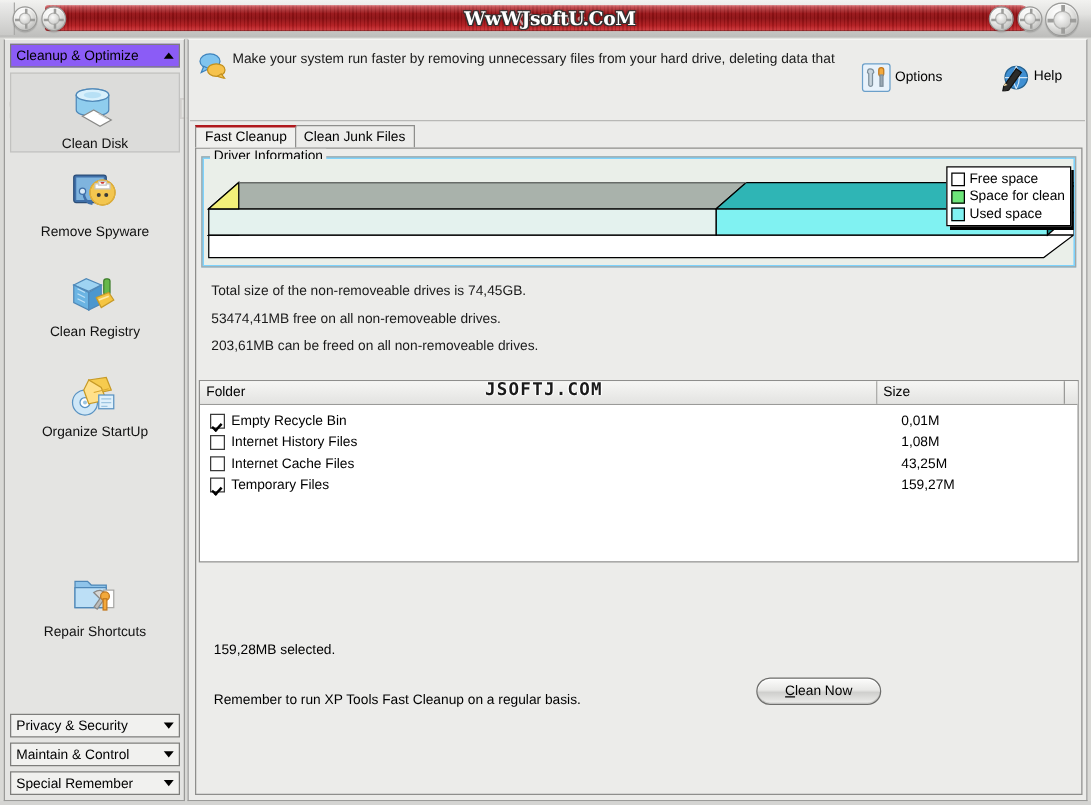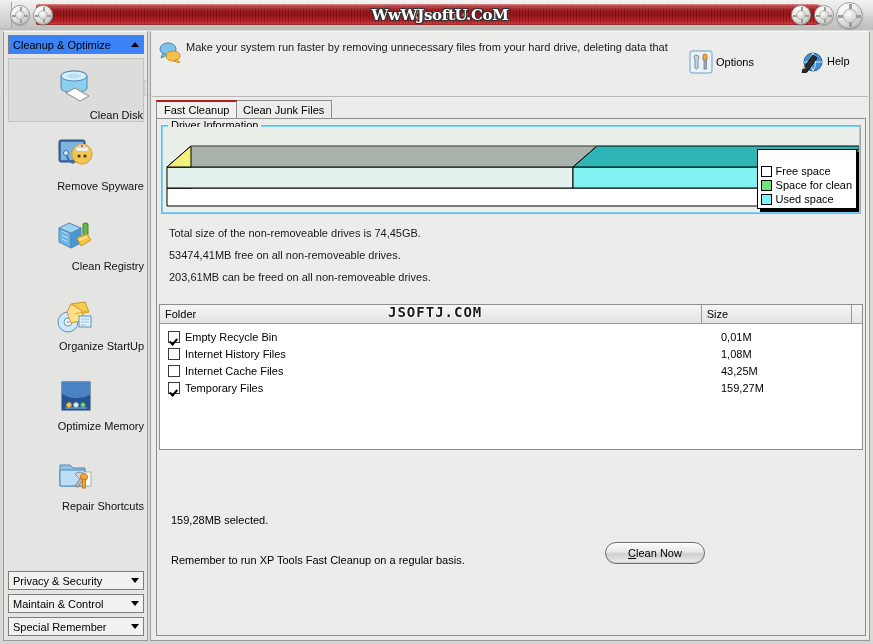--- a/index.html
+++ b/index.html
@@ -90,21 +90,21 @@
   .sidebar {
     position: absolute; left: 3px; top: 31px;
     width: 145px; height: 610px;
     background: #e4e4e2;
     border: 1px solid #9a9a98;
     border-top: 1px solid #f6f6f4;
   }
   .side-header {
     position: absolute; left: 4px; top: 3px;
     width: 136px; height: 19px;
-    background: #3b82f6;
+    background: #8b5cf6;
     border: 1px solid #7d7d7b;
     display: flex; align-items: center;
     padding: 0 4px;
     font-size: 11px;
   }
   .side-header .lbl { flex: 1; }
   .arrow-up {
     width: 0;height: 0;
     border-left: 4px solid transparent;
     border-right: 4px solid transparent;
@@ -117,21 +117,21 @@
     border-top: 5px solid #000;
   }
 
   .side-items {
     position: absolute; left: 4px; top: 26px;
     width: 136px; height: 500px;
   }
   .side-item {
     position: absolute;
     left: 0; width: 136px;
-    text-align: right;
+    text-align: center;
     cursor: default;
   }
   .side-item.sel {
     background: #dcdcda;
     border: 1px solid #c2c2c0;
   }
   .side-item .ico {
     margin: 0 auto;
     width: 46px; height: 42px;
     position: relative;
@@ -256,23 +256,22 @@
     position: absolute; left: 1px; top: 1px;
     width: 696px; height: 85px;
     overflow: hidden;
   }
 
   
   .legend {
     position: absolute; right: 2px; top: 6px;
     background: #ffffff;
     border: 1px solid #000;
-    padding: 14px 4px 2px 3px;
+    padding: 2px 4px 2px 3px;
     box-shadow: 3px 3px 0 #000;
-    margin-top: 16px;
   }
   .legend-row {
     display: flex; align-items: center; gap: 4px;
     font-size: 11px; line-height: 13px; height: 14px;
     white-space: nowrap;
   }
   .legend-sw {
     width: 11px; height: 11px;
     border: 1px solid #000;
     flex: 0 0 auto;
@@ -491,35 +490,20 @@
             <path d="M18 8 l14 -2 4 10 -14 3 z" fill="#f6cb4e" stroke="#c79a27"></path>
             <path d="M18 8 l-4 8 4 11 14 -3 -4 -10 z" fill="#ffe08a" stroke="#c79a27"></path>
             <path d="M22 18 l12 -3" stroke="#d8a72e" stroke-width="1"></path>
             <rect x="26" y="20" width="12" height="11" fill="#dff0fb" stroke="#5a93c2"></rect>
             <path d="M28 23 h8 M28 26 h8 M28 29 h5" stroke="#9cc4e0"></path>
           </svg>
         </div>
         <span class="cap">Organize StartUp</span>
       </div>
 
-      <div class="side-item" style="top:318px;height:62px;">
-        <div class="ico">
-          <svg class="ic" width="46" height="42" viewBox="0 0 46 42">
-            <rect x="9" y="6" width="28" height="28" fill="#2f5f9e" stroke="#1e3f6e"></rect>
-            <rect x="9" y="6" width="28" height="28" fill="url(#g1)" opacity="0"></rect>
-            <path d="M9 6 h28 v16 q-14 6 -28 0 z" fill="#4a82c4"></path>
-            <path d="M9 18 q14 8 28 1 v15 H9 z" fill="#24558f"></path>
-            <circle cx="16" cy="29" r="2.4" fill="#f3c64f" stroke="#c79a27"></circle>
-            <circle cx="23" cy="29" r="2.4" fill="#e8eef4" stroke="#9bb3c8"></circle>
-            <circle cx="30" cy="29" r="2.4" fill="#7fd2a0" stroke="#3f8e61"></circle>
-            <rect x="12" y="31" width="22" height="2" fill="#6fa3d8" opacity=".6"></rect>
-          </svg>
-        </div>
-        <span class="cap">Optimize Memory</span>
-      </div>
 
       <div class="side-item" style="top:398px;height:62px;">
         <div class="ico">
           <svg class="ic" width="46" height="42" viewBox="0 0 46 42">
             <path d="M7 9 h10 l3 3 h12 v18 H7 z" fill="#8fc4ea" stroke="#4f88b8"></path>
             <path d="M7 14 h25 v16 H7 z" fill="#bcdff6" stroke="#4f88b8"></path>
             <path d="M30 16 l8 0 0 14 -8 0 z" fill="#ffffff" stroke="#a8a8a6"></path>
             <path d="M22 18 q6 -4 9 1 l-4 4 q-3 -3 -5 -5 z" fill="#d7d7d5" stroke="#8a8a88"></path>
             <rect x="25" y="21" width="3" height="10" transform="rotate(35 26 26)" fill="#bdbdbb" stroke="#8a8a88"></rect>
             <circle cx="31" cy="21" r="3.5" fill="#f3a93c" stroke="#c2781e"></circle>

